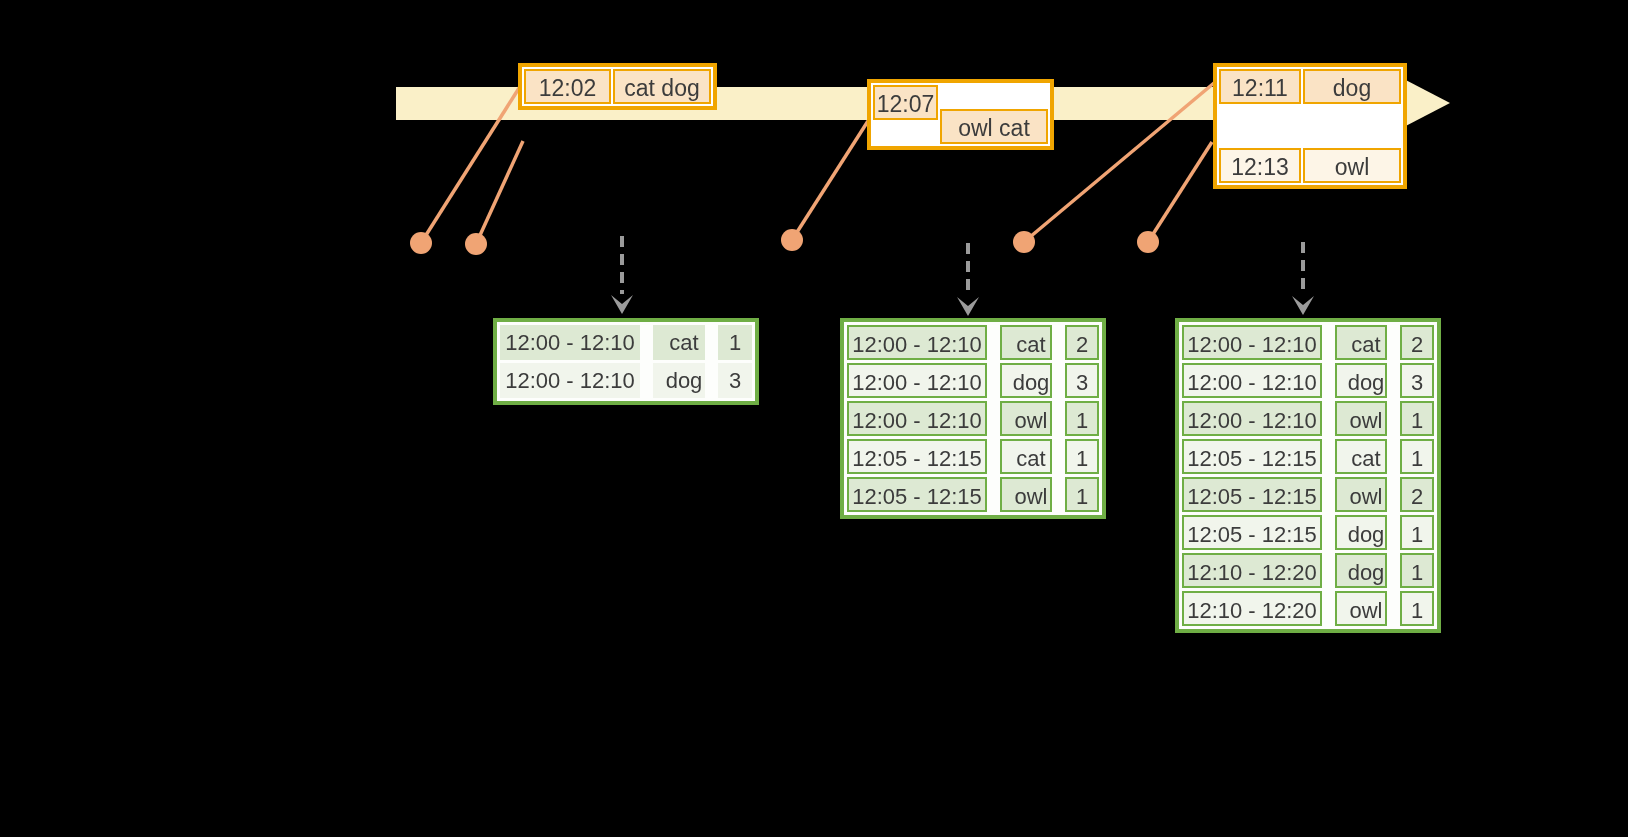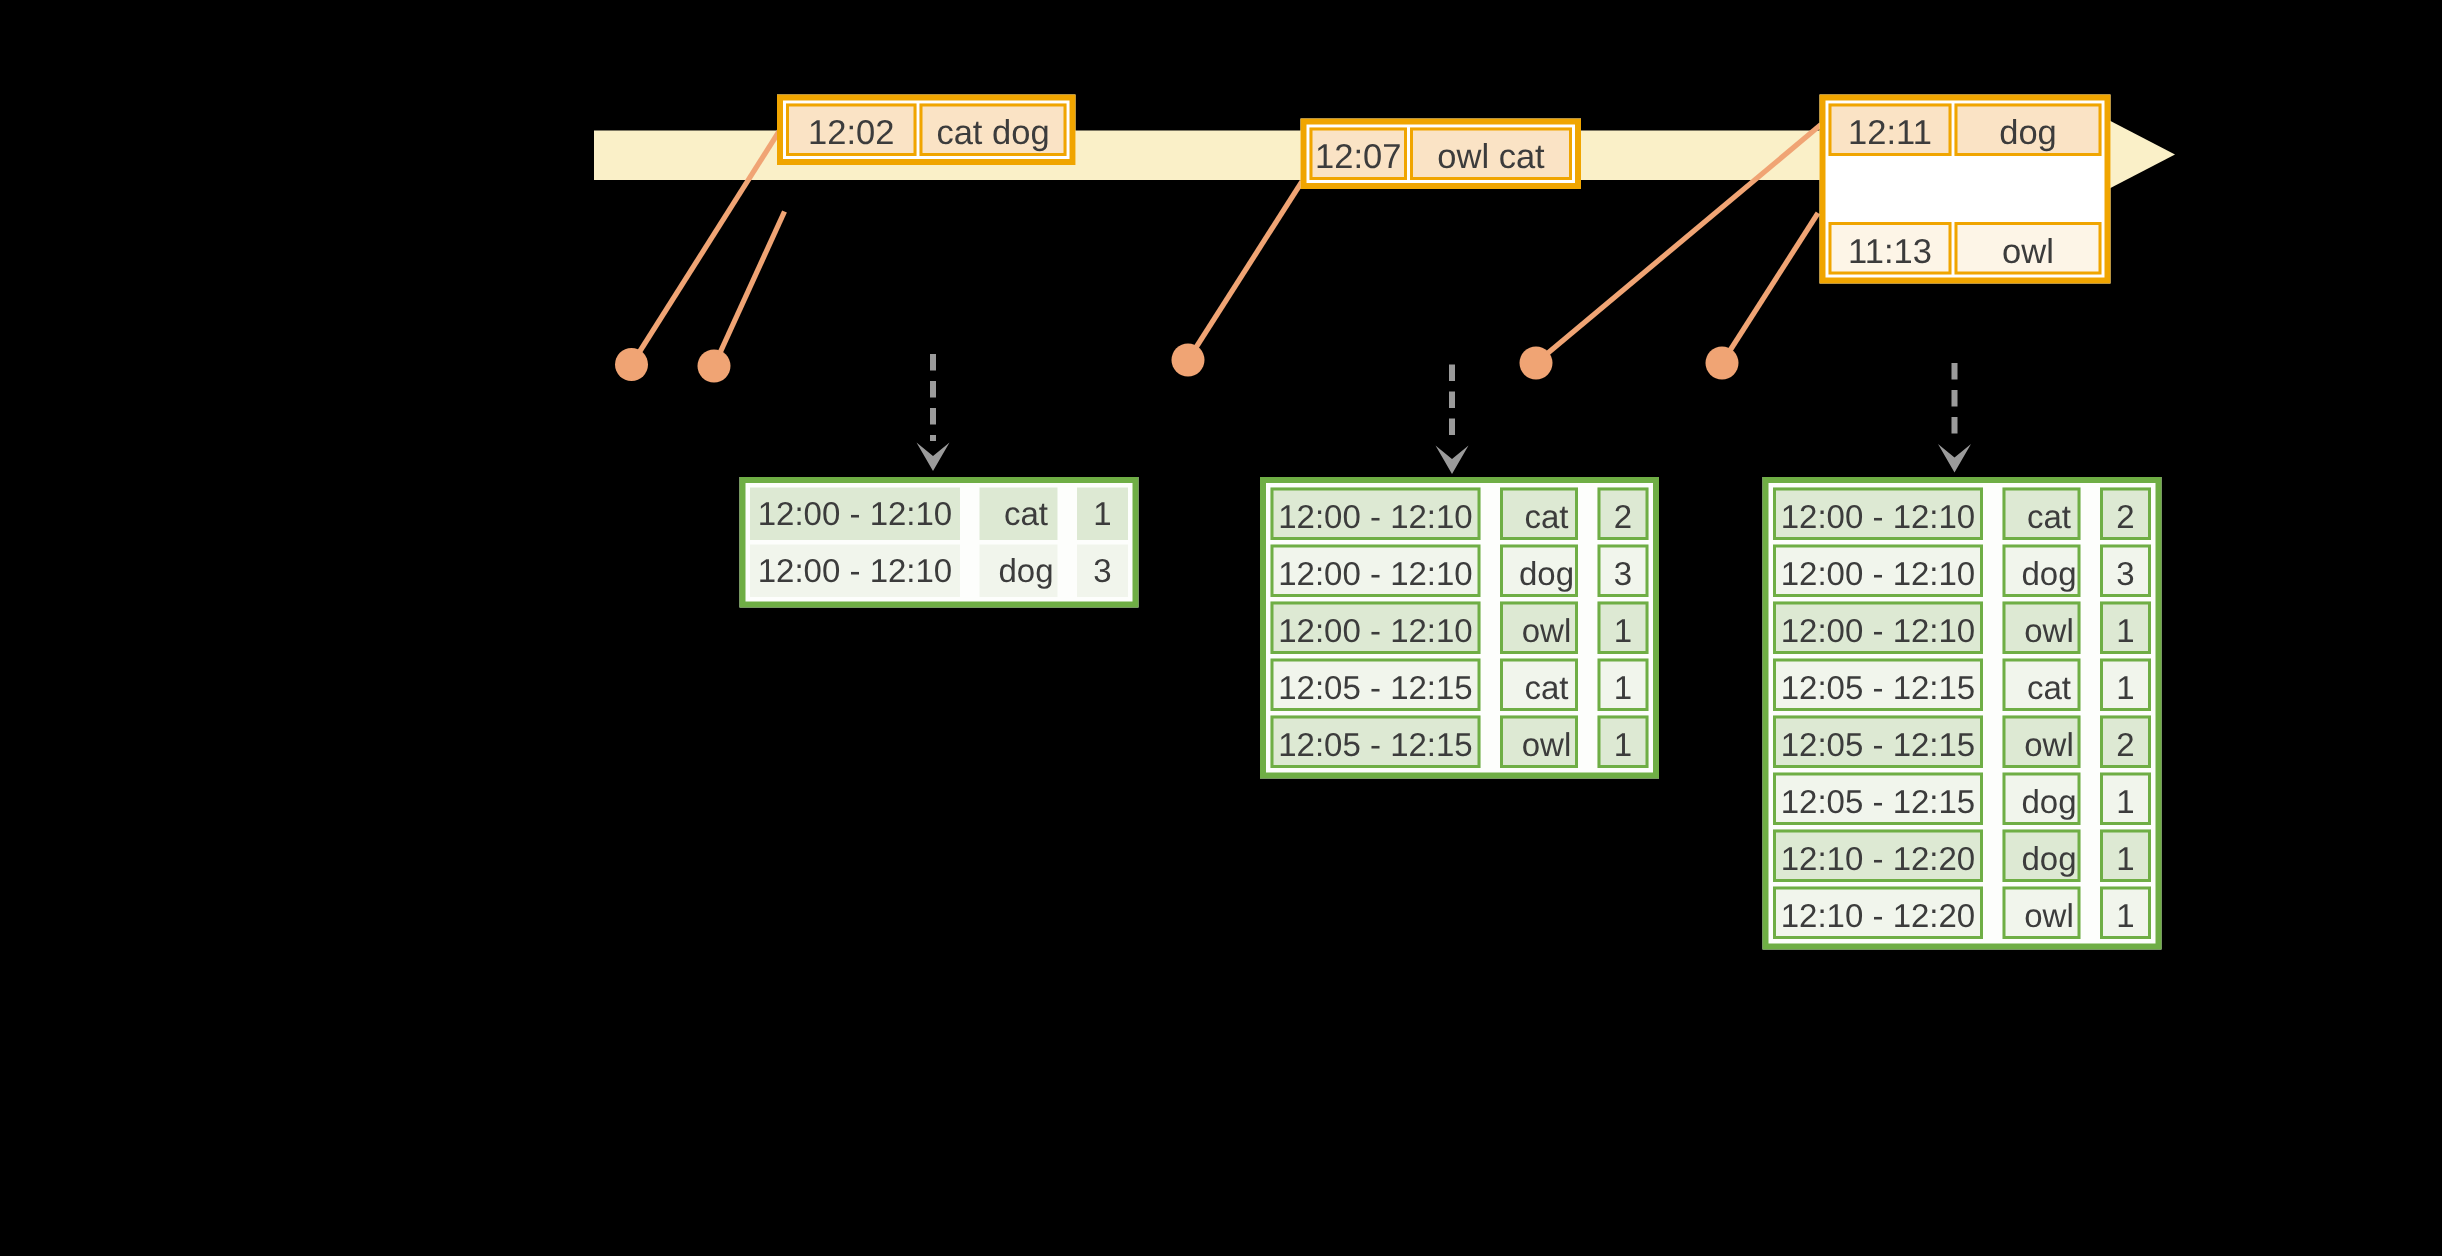--- a/index.html
+++ b/index.html
@@ -20,21 +20,21 @@
   
   .etable{border:4px solid #F0A500;background:#FFFFFF;padding:2px;gap:2px;}
   .etable .trow{gap:2px;}
   .etable .cell{border:2px solid #F0A500;font-size:23px;}
   .peach{background:#FAE3C5;}
   .cream{background:#FDF5E7;}
 
   .evt-0{left:518px;top:63px;}
   .evt-0 .c0{width:87px;} .evt-0 .c1{width:98px;}
   .evt-1{left:867px;top:79px;}
-  .evt-1 .c0{width:65px;} .evt-1 .c1{width:108px;}
+  .evt-1 .c0{width:65px;} .evt-1 .c1{width:108px;margin-top:24px;}
   .evt-2{left:1213px;top:63px;gap:44px;}
   .evt-2 .c0{width:82px;} .evt-2 .c1{width:98px;}
 
   
   .gtable{border:4px solid #6FAE45;background:#FDFEFC;padding:3px;gap:3px;}
   .gtable .trow{gap:13px;}
   .gtable .c0{width:140px;} .gtable .c1{width:52px;padding-left:10px;} .gtable .c2{width:34px;}
   .gtable.bordered .cell{border:2px solid #6FAE45;}
   .dark{background:#DDE9D3;}
   .light{background:#F1F5EC;}
@@ -92,21 +92,21 @@
         <div class="cell c0 peach">12:07</div>
         <div class="cell c1 peach">owl cat</div>
       </div>
     </div>
   <div class="dtable etable evt-2">
       <div class="trow">
         <div class="cell c0 peach">12:11</div>
         <div class="cell c1 peach">dog</div>
       </div>
       <div class="trow">
-        <div class="cell c0 cream">11:13</div>
+        <div class="cell c0 cream">12:13</div>
         <div class="cell c1 cream">owl</div>
       </div>
     </div>
 
   <div class="dtable gtable res-0">
       <div class="trow">
         <div class="cell c0 dark">12:00 - 12:10</div>
         <div class="cell c1 dark">cat</div>
         <div class="cell c2 dark">1</div>
       </div>

